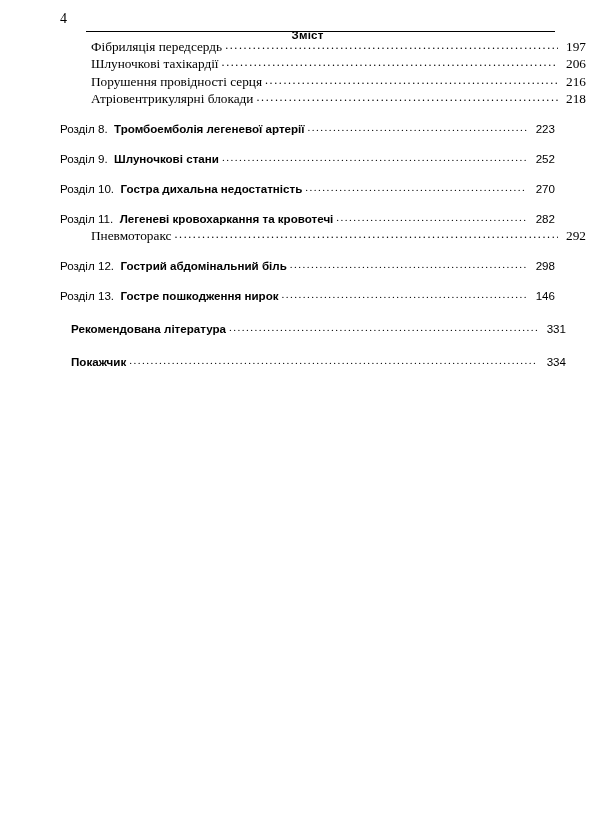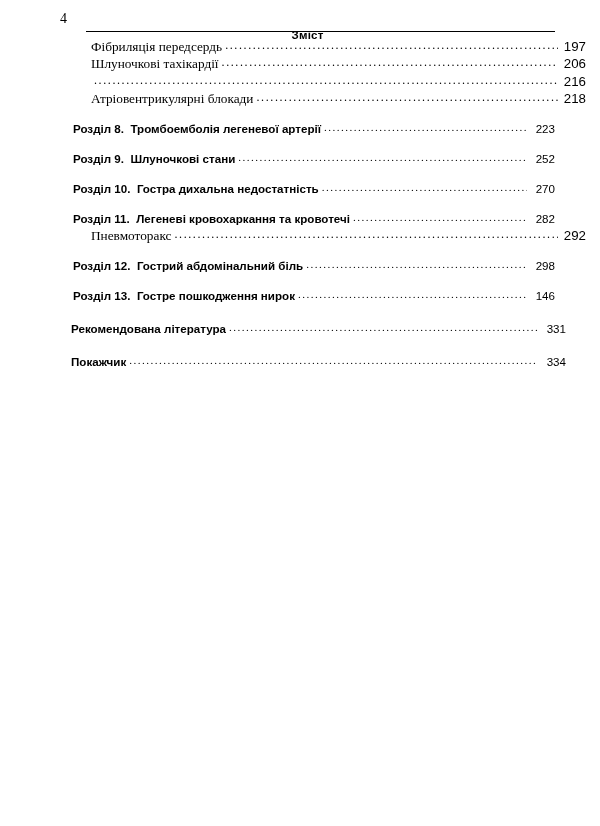--- a/index.html
+++ b/index.html
@@ -85,23 +85,22 @@
   
   .row-chapter {
     font-family: "Liberation Sans", sans-serif;
     font-size: 11.6px;
     line-height: 17px;
     padding-left: 0px;
   }
   .row-sub.tight { margin-top: 0px; }
 
   .ch-prefix {
-    font-weight: bold;
+    font-weight: normal;
     white-space: pre;
-    margin-left: 13px;
   }
   .ch-title {
     font-weight: bold;
     white-space: pre;
   }
   .sub-title {
     white-space: pre;
   }
   .leaders {
     flex: 1 1 auto;
@@ -120,21 +119,21 @@
     letter-spacing: 1.5px;
     top: -1px;
   }
   .page-num {
     flex: 0 0 auto;
     width: 26px;
     text-align: right;
     white-space: nowrap;
   }
   .row-sub .page-num {
-    font-family: Liberation Sans, sans-serif;
+    font-family: Liberation Serif, serif;
     font-size: 13.3px;
   }
   .row-chapter .page-num {
     font-family: "Liberation Sans", sans-serif;
     font-size: 11.6px;
   }
   .row-chapter.is-backmatter .page-num { font-weight: normal; }
 
   
   .gap-md { margin-top: 13px; }
@@ -156,20 +155,21 @@
         <span class="sub-title">Фібриляція передсердь</span>
         <span class="leaders">........................................................................................................................</span>
         <span class="page-num">197</span>
       </div>
       <div class="toc-row row-sub tight">
         <span class="sub-title">Шлуночкові тахікардії</span>
         <span class="leaders">........................................................................................................................</span>
         <span class="page-num">206</span>
       </div>
       <div class="toc-row row-sub tight">
+        <span class="sub-title">Порушення провідності серця</span>
         <span class="leaders">........................................................................................................................</span>
         <span class="page-num">216</span>
       </div>
       <div class="toc-row row-sub tight">
         <span class="sub-title">Атріовентрикулярні блокади</span>
         <span class="leaders">........................................................................................................................</span>
         <span class="page-num">218</span>
       </div>
       <div class="toc-row row-chapter gap-md">
         <span class="ch-prefix">Розділ 8.  </span>

